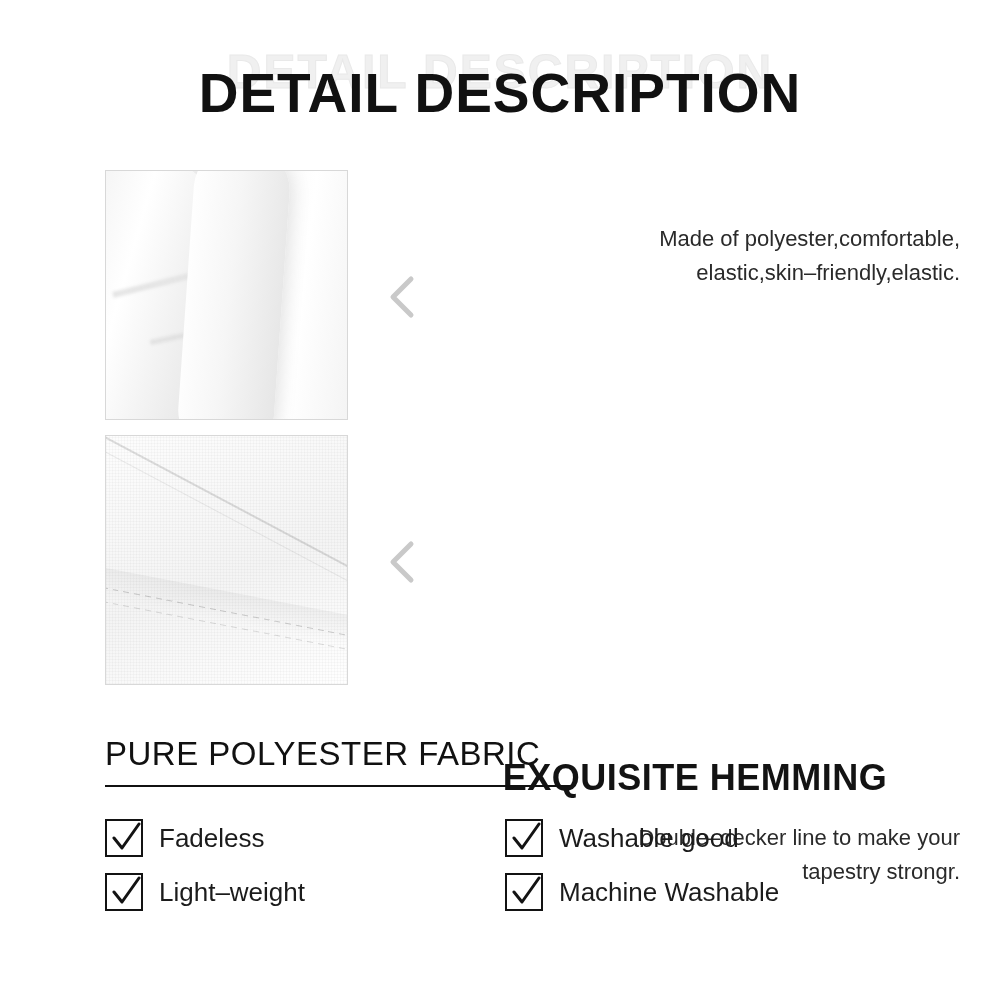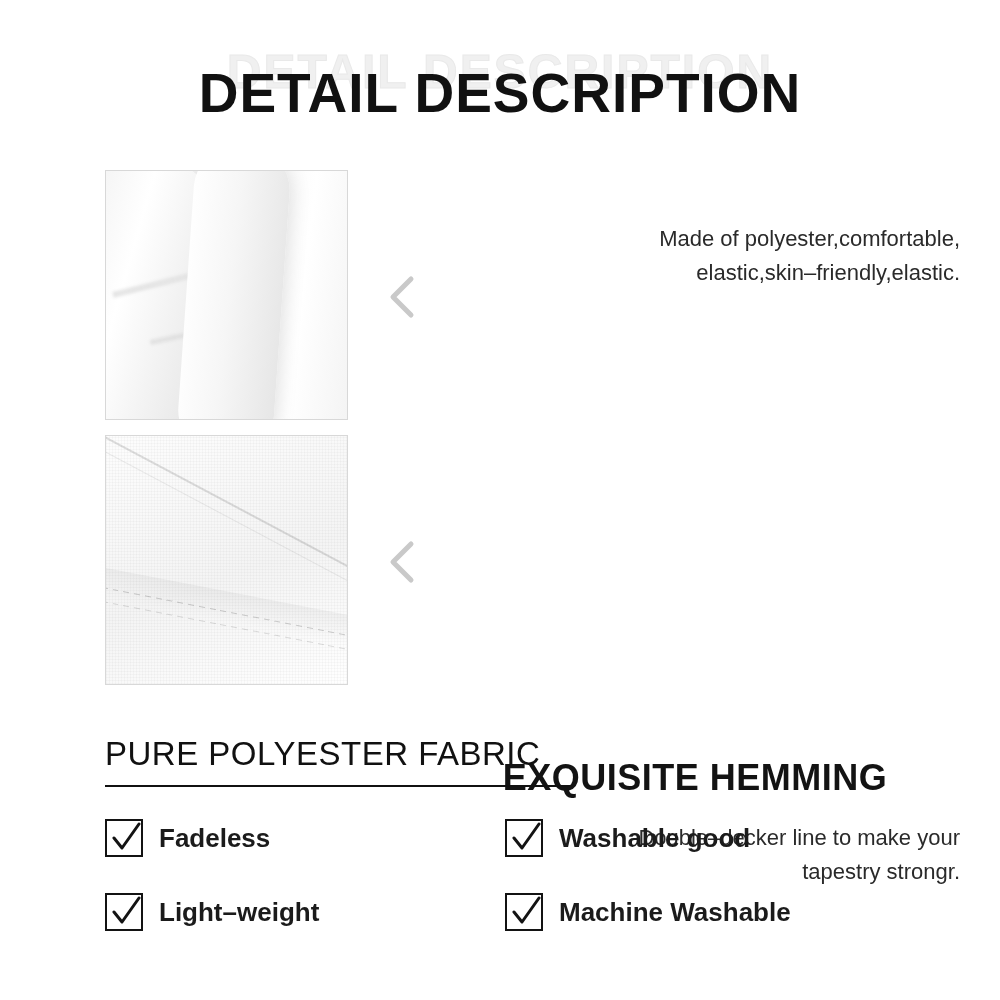--- a/index.html
+++ b/index.html
@@ -231,23 +231,22 @@
   }
   .section-rule {
     width: 465px;
     height: 2px;
     background: #111111;
     margin-top: 0px;
   }
   .check-grid {
     display: grid;
     grid-template-columns: 400px 400px;
-    row-gap: 36px;
+    row-gap: 16px;
     margin-top: 32px;
-    font-weight: bold;
   }
   .check-item {
     display: flex;
     align-items: center;
     gap: 16px;
   }
   .checkbox {
     width: 38px;
     height: 38px;
     border: 2px solid #131313;

